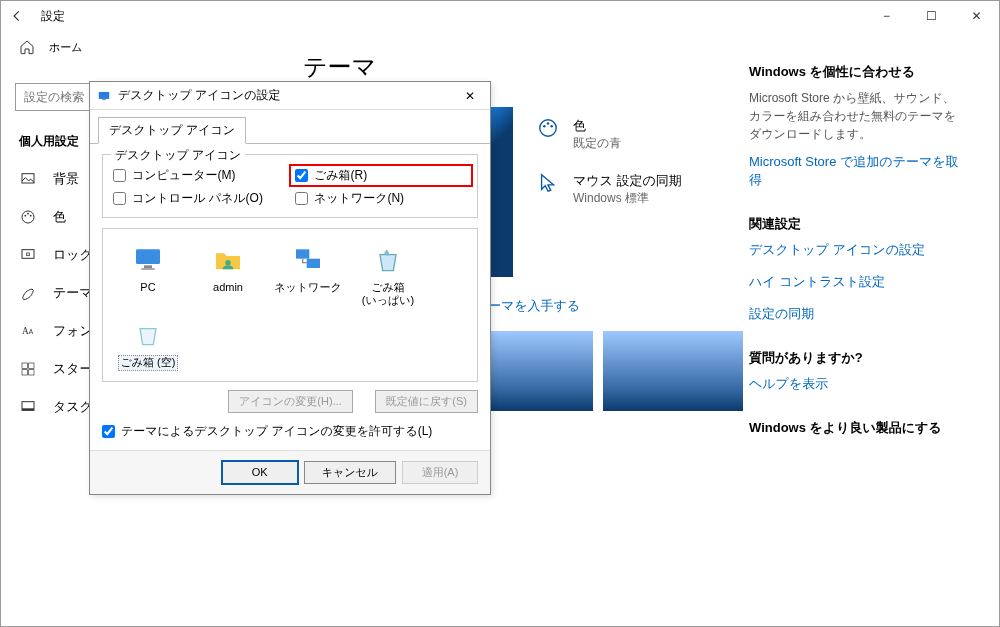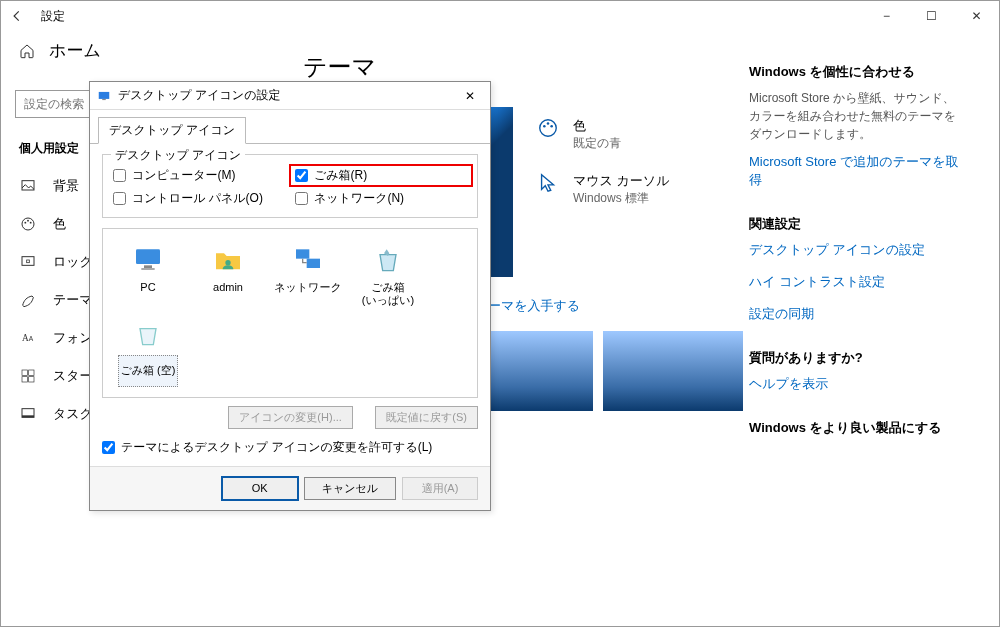--- a/index.html
+++ b/index.html
@@ -4,21 +4,21 @@
 <style>
 * { box-sizing: border-box; margin: 0; padding: 0; }
 body { font-family: "Yu Gothic UI", "Meiryo", sans-serif; font-size: 12px; color: #000; background: #fff; width: 1000px; height: 627px; overflow: hidden; position: relative; border: 1px solid #999; }
 .titlebar { height: 30px; display: flex; align-items: center; padding: 0 8px; }
 .titlebar .back { width: 16px; height: 16px; margin-right: 16px; display:flex; align-items:center; justify-content:center; }
 .titlebar .title { font-size: 12px; }
 .window-controls { position: absolute; right: 0; top: 0; display: flex; height: 30px; }
 .window-controls div { width: 45px; display: flex; align-items: center; justify-content: center; color: #333; }
 .main { display: flex; height: calc(100% - 30px); }
 .sidebar { width: 270px; border-right: none; padding-top: 0; }
-.sidebar .home { display: flex; align-items: center; padding: 8px 18px 12px; font-size: 17px; gap: 14px; }
+.sidebar .home { display: flex; align-items: center; padding: 8px 18px 12px; font-size: 11px; gap: 14px; }
 .sidebar .search { margin: 16px 14px 16px; }
 .sidebar .search input { width: 100%; padding: 6px 8px; border: 1px solid #999; font-size: 12px; font-family: inherit; }
 .sidebar .group-label { padding: 6px 18px 10px; font-size: 12px; font-weight: 600; }
 .sidebar-item { display: flex; align-items: center; padding: 10px 18px; font-size: 13px; gap: 16px; cursor: default; }
 .sidebar-item .icon { width: 18px; height: 18px; display: flex; align-items: center; justify-content: center; }
 .content { flex: 1; padding: 20px 32px 0; position: relative; overflow: hidden; }
 h2.page-title { font-size: 24px; font-weight: 400; margin-bottom: 24px; }
 .theme-row { display: flex; }
 .theme-preview { width: 210px; height: 170px; background: linear-gradient(135deg, #0b3a6d 0%, #0b3a6d 40%, #1976d2 50%, #0b3a6d 60%, #0b3a6d 100%); position: relative; }
 .theme-preview::before { content:""; position:absolute; inset:0; background: radial-gradient(circle at center, rgba(255,255,255,0.4) 0%, rgba(255,255,255,0) 60%); }
@@ -49,21 +49,21 @@
 .fieldset { border: 1px solid #ccc; padding: 8px 10px 10px; margin-bottom: 10px; position:relative; }
 .fieldset .legend { position:absolute; top:-8px; left:8px; background:#fff; padding:0 4px; font-size:12px; }
 .check-grid { display: grid; grid-template-columns: 1fr 1fr; gap: 6px 10px; margin-top:4px; }
 .check { display: flex; align-items: center; gap: 6px; font-size: 12px; }
 .check input { width: 13px; height: 13px; }
 .check.highlighted { border: 2px solid #e00; padding: 1px 4px; margin:-3px -6px; }
 .icon-box { border: 1px solid #ccc; padding: 14px 10px 10px; display: flex; flex-wrap: wrap; gap: 10px; min-height: 150px; }
 .desktop-icon { width: 70px; text-align: center; font-size: 11px; }
 .desktop-icon .ico { width: 34px; height: 34px; margin: 0 auto 4px; display:flex; align-items:center; justify-content:center; }
 .desktop-icon .lbl { line-height:1.2; }
-.desktop-icon.sel .lbl { border:1px dotted #888; padding:8px 2px; display:inline-block; background:#eef4fb; }
+.desktop-icon.sel .lbl { border:1px dotted #888; padding:0 2px; display:inline-block; background:#eef4fb; }
 .btn-row { display: flex; justify-content: flex-end; gap: 22px; margin-top: 8px; }
 .btn-row button { font-family: inherit; font-size: 11px; padding: 3px 10px; min-width: 96px; border: 1px solid #aaa; background:#efefef; }
 .btn-row button:disabled { color:#999; }
 .allow-check { margin-top: 10px; display:flex; align-items:center; gap:6px; font-size:12px; }
 .dialog .dlg-footer { border-top:1px solid #ddd; padding:10px 12px; display:flex; justify-content:flex-end; gap:6px; background:#f6f6f6; }
 .dialog .dlg-footer button { font-family: inherit; font-size: 11px; padding: 3px 17px; min-width: 76px; border: 1px solid #888; background:#efefef; }
 .dialog .dlg-footer button.primary { border-color:#0a5aa8; outline:1px solid #0a5aa8; }
 .dialog .dlg-footer button:disabled { color:#999; border-color:#ccc; }
 svg { display:block; }
 </style>
@@ -194,21 +194,21 @@
               <div class="t2">既定の青</div>
             </span>
         </div>
         <div class="row">
           <span class="icon">
               <svg width="22" height="22" viewBox="0 0 24 24">
                 <path d="M5 3l0 16 4-4 3 6 3-1-3-6 6 0z" fill="none" stroke="#0a5aa8" stroke-width="1.5"></path>
               </svg>
             </span>
           <span class="txt">
-              <div class="t1">マウス カーソル</div>
+              <div class="t1">マウス 設定の同期</div>
               <div class="t2">Windows 標準</div>
             </span>
         </div>
       </div>
     </div>
 
     <div class="store-link">
       <span>
         <svg width="18" height="18" viewBox="0 0 24 24">
             <rect x="4" y="8" width="16" height="12" fill="none" stroke="#0067c0" stroke-width="1.5"></rect>

